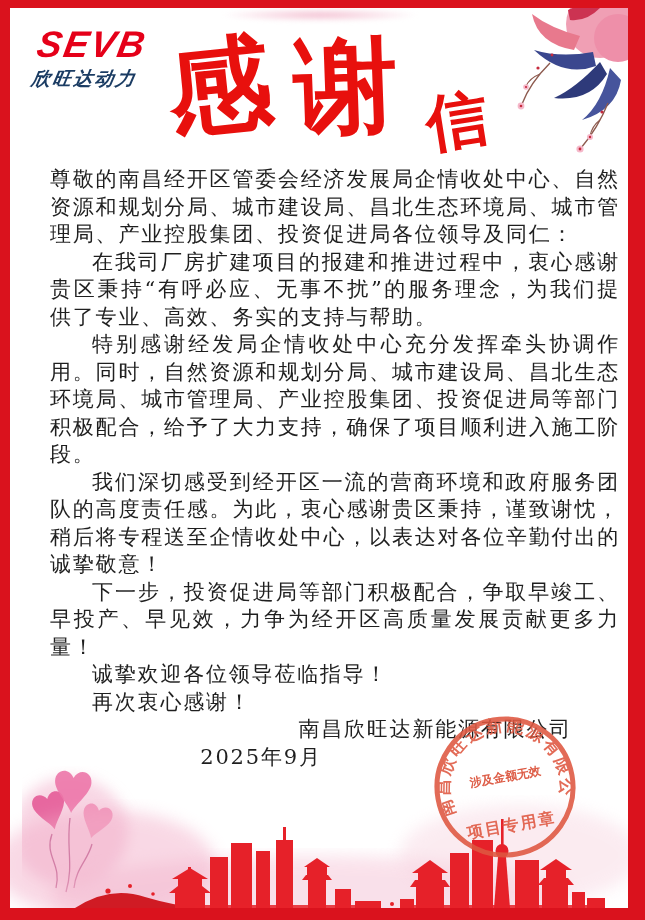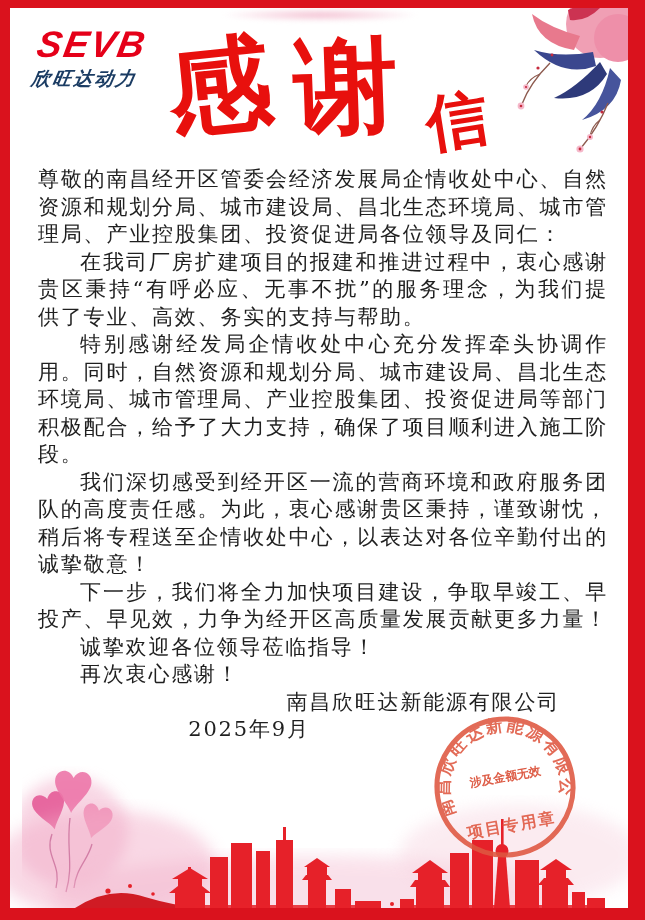--- a/index.html
+++ b/index.html
@@ -30,21 +30,21 @@
     font-family:"Liberation Sans",sans-serif;font-weight:bold;font-style:italic;
     font-size:19px;color:#1b3c63;letter-spacing:2px;margin-top:3px;
   }
   
   .title{position:absolute;left:158px;top:10px;color:#e8100d;font-weight:bold;z-index:4;white-space:nowrap;}
   .title .t1{display:inline-block;font-size:104px;transform:rotate(-6deg);}
   .title .t2{display:inline-block;font-size:104px;margin-left:16px;transform:rotate(-2deg);}
   .title .t3{display:inline-block;font-size:62px;margin-left:20px;transform:rotate(-9deg) translateY(20px);}
   
   .body-text{
-    position:absolute;left:28px;top:158px;width:570px;z-index:4;
+    position:absolute;left:40px;top:158px;width:570px;z-index:4;
     font-size:21px;line-height:27.5px;letter-spacing:1.8px;
     color:#1f1f1f;text-align:justify;
   }
   .body-text p{margin:0;}
   .body-text p.para{text-indent:2em;}
   .sig{margin-top:9px;text-align:right;padding-right:48px;text-indent:0 !important;}
   .dt{margin-top:6px;text-align:center;padding-right:148px;text-indent:0 !important;}
   
   .seal{
     position:absolute;left:415px;top:699px;width:160px;height:160px;
@@ -100,21 +100,21 @@
     <span class="t1">感</span>
     <span class="t2">谢</span>
     <span class="t3">信</span>
   </div>
 
   <div class="body-text">
     <p class="salutation">尊敬的南昌经开区管委会经济发展局企情收处中心、自然资源和规划分局、城市建设局、昌北生态环境局、城市管理局、产业控股集团、投资促进局各位领导及同仁：</p>
     <p class="para">在我司厂房扩建项目的报建和推进过程中，衷心感谢贵区秉持“有呼必应、无事不扰”的服务理念，为我们提供了专业、高效、务实的支持与帮助。</p>
     <p class="para">特别感谢经发局企情收处中心充分发挥牵头协调作用。同时，自然资源和规划分局、城市建设局、昌北生态环境局、城市管理局、产业控股集团、投资促进局等部门积极配合，给予了大力支持，确保了项目顺利进入施工阶段。</p>
     <p class="para">我们深切感受到经开区一流的营商环境和政府服务团队的高度责任感。为此，衷心感谢贵区秉持，谨致谢忱，稍后将专程送至企情收处中心，以表达对各位辛勤付出的诚挚敬意！</p>
-    <p class="para">下一步，我们将全力加快项目建设，争取早竣工、早投产、早见效，力争为经开区高质量发展贡献更多力量！</p>
+    <p class="para">下一步，投资促进局等部门积极配合，争取早竣工、早投产、早见效，力争为经开区高质量发展贡献更多力量！</p>
     <p class="para">诚挚欢迎各位领导莅临指导！</p>
     <p class="para">再次衷心感谢！</p>
     <p class="sig">南昌欣旺达新能源有限公司</p>
     <p class="dt">2025年9月</p>
   </div>
 
   <svg class="seal" viewBox="0 0 160 160" xmlns="http://www.w3.org/2000/svg" xmlns:xlink="http://www.w3.org/1999/xlink">
     <defs>
       <path id="sealArc" d="M 27.4,99.2 A 56,56 0 1 1 132.6,99.2" fill="none"></path>
     </defs>

